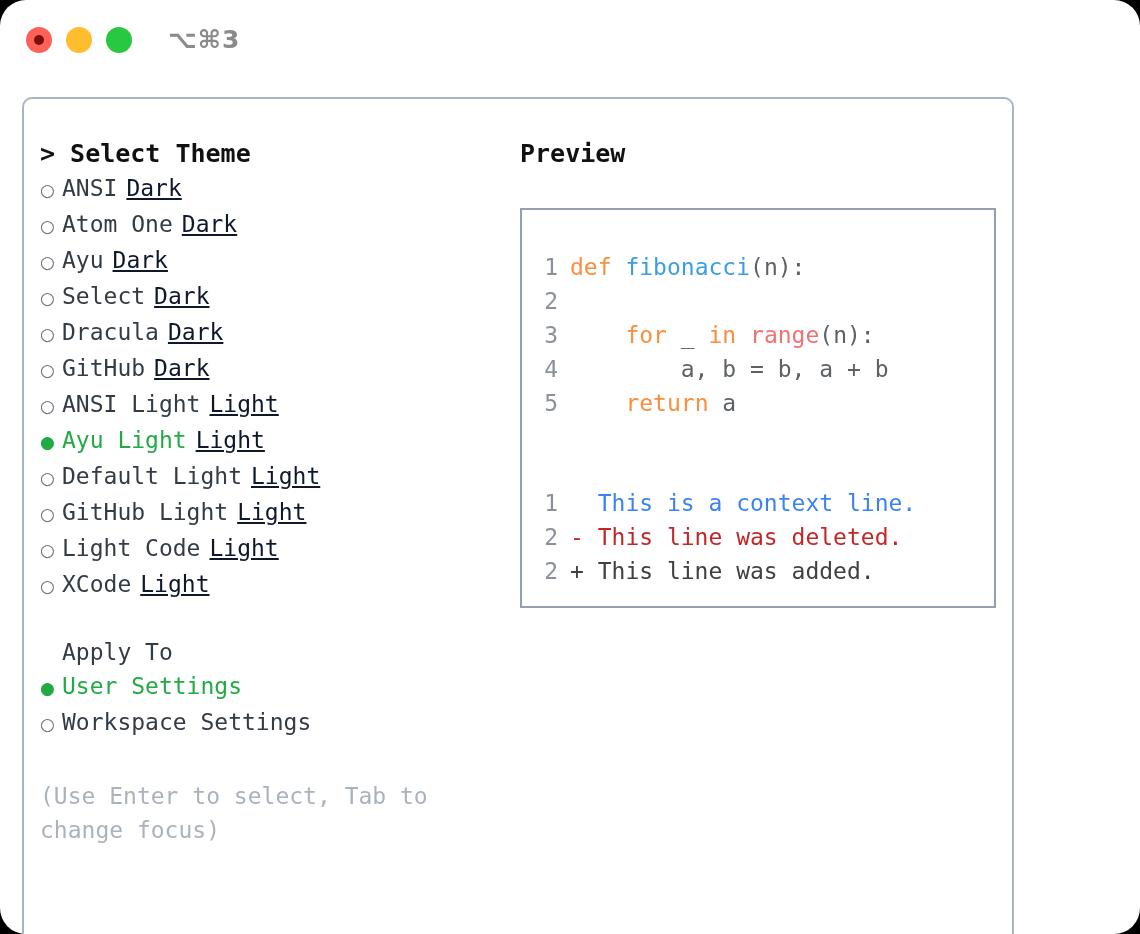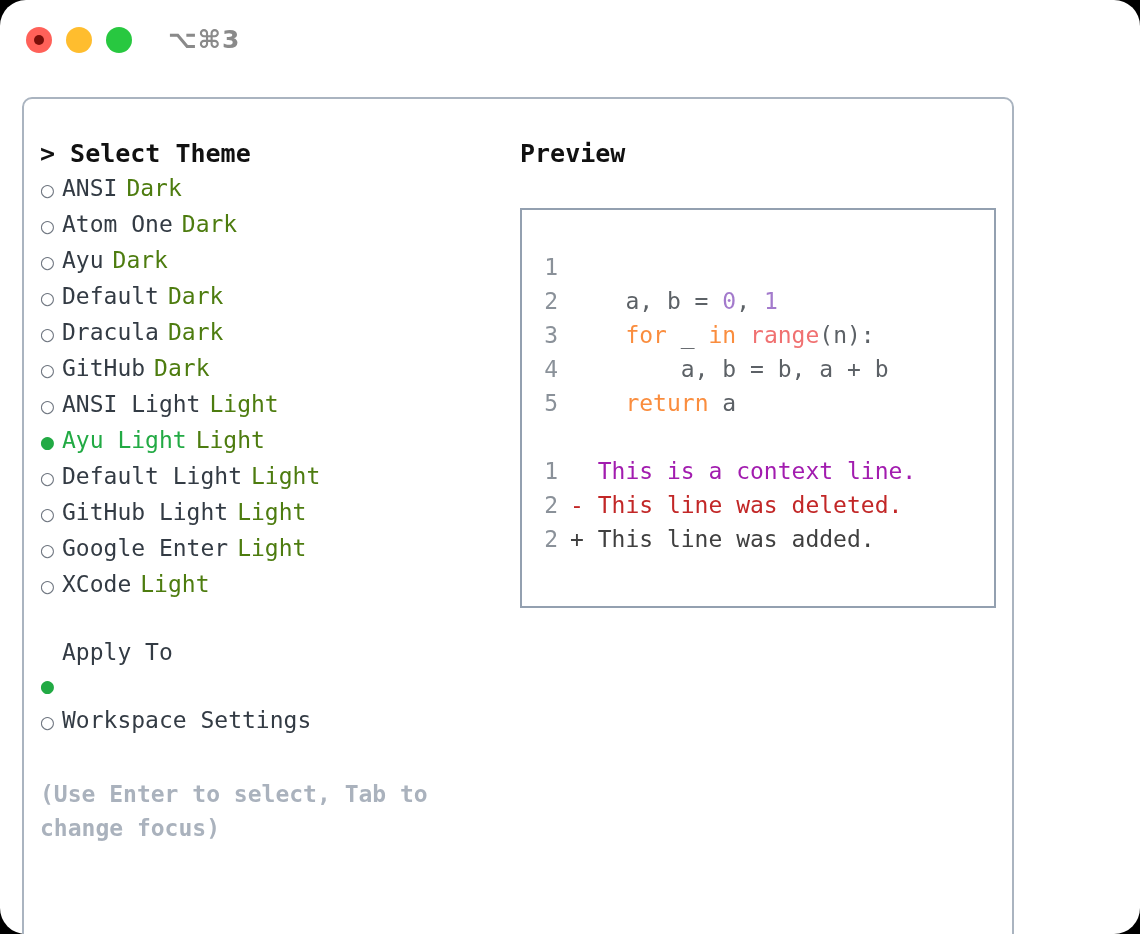--- a/index.html
+++ b/index.html
@@ -92,39 +92,38 @@
     flex: 0 0 22px;
     font-family: "DejaVu Sans", sans-serif;
     font-size: 17px;
     line-height: 34px;
   }
   .bullet.on  { color: #22aa44; }
   .bullet.off { color: #6f7680; }
 
   .opt-label      { color: #333b44; }
   .opt-label.sel  { color: #22aa44; text-align: right; }
-  .opt-variant    { color: #4d7c0f; padding-left: 9px; }
+  .opt-variant    { color: #0f172a; padding-left: 9px; text-decoration: underline; }
 
   #apply-block { margin-top: 32px; }
   .apply-head {
     padding-left: 22px;
     font-size: 23px;
     color: #333b44;
     line-height: 34px;
     white-space: pre;
   }
 
   #hint {
     margin-top: 38px;
     width: 410px;
     font-size: 23px;
     line-height: 34px;
     color: #aab2bd;
     white-space: pre-wrap;
-    font-weight: bold;
   }
 
   
   #right-pane {
     position: absolute;
     left: 496px; top: 38px;
     width: 490px;
   }
   #preview-box {
     margin-top: 37px;
@@ -148,21 +147,21 @@
     padding-right: 12px;
   }
   .code-text { color: #5c6166; }
   .spacer-line { height: 34px; }
 
   .tok-kw   { color: #fa8d3e; }
   .tok-fn   { color: #399ee6; }
   .tok-num  { color: #a37acc; }
   .tok-call { color: #f07171; }
   .tok-pl   { color: #5c6166; }
-  .diff-ctx { color: #a21caf; }
+  .diff-ctx { color: #3b82f6; margin-top: 32px; }
   .diff-del { color: #c22727; }
   .diff-add { color: #404040; }
 </style>
 </head>
 <body>
 
 <div id="window">
 
   <div id="titlebar">
     <div class="traffic" id="tl-red">
@@ -175,49 +174,49 @@
 
   <div id="card">
 
     <div id="left-pane">
       <div class="pane-title">&gt; Select Theme</div>
 
       <div id="theme-list">
           <div class="opt-row"><span class="bullet off">○</span><span class="opt-label">ANSI</span><span class="opt-variant">Dark</span></div>
           <div class="opt-row"><span class="bullet off">○</span><span class="opt-label">Atom One</span><span class="opt-variant">Dark</span></div>
           <div class="opt-row"><span class="bullet off">○</span><span class="opt-label">Ayu</span><span class="opt-variant">Dark</span></div>
-          <div class="opt-row"><span class="bullet off">○</span><span class="opt-label">Default</span><span class="opt-variant">Dark</span></div>
+          <div class="opt-row"><span class="bullet off">○</span><span class="opt-label">Select</span><span class="opt-variant">Dark</span></div>
           <div class="opt-row"><span class="bullet off">○</span><span class="opt-label">Dracula</span><span class="opt-variant">Dark</span></div>
           <div class="opt-row"><span class="bullet off">○</span><span class="opt-label">GitHub</span><span class="opt-variant">Dark</span></div>
           <div class="opt-row"><span class="bullet off">○</span><span class="opt-label">ANSI Light</span><span class="opt-variant">Light</span></div>
           <div class="opt-row"><span class="bullet on">●</span><span class="opt-label sel">Ayu Light</span><span class="opt-variant">Light</span></div>
           <div class="opt-row"><span class="bullet off">○</span><span class="opt-label">Default Light</span><span class="opt-variant">Light</span></div>
           <div class="opt-row"><span class="bullet off">○</span><span class="opt-label">GitHub Light</span><span class="opt-variant">Light</span></div>
-          <div class="opt-row"><span class="bullet off">○</span><span class="opt-label">Google Enter</span><span class="opt-variant">Light</span></div>
+          <div class="opt-row"><span class="bullet off">○</span><span class="opt-label">Light Code</span><span class="opt-variant">Light</span></div>
           <div class="opt-row"><span class="bullet off">○</span><span class="opt-label">XCode</span><span class="opt-variant">Light</span></div>
         </div>
 
       <div id="apply-block">
         <div class="apply-head">Apply To</div>
         <div id="apply-list">
-            <div class="opt-row"><span class="bullet on">●</span></div>
+            <div class="opt-row"><span class="bullet on">●</span><span class="opt-label sel">User Settings</span></div>
             <div class="opt-row"><span class="bullet off">○</span><span class="opt-label">Workspace Settings</span></div>
           </div>
       </div>
 
       <div id="hint">(Use Enter to select, Tab to change focus)</div>
     </div>
 
     <div id="right-pane">
       <div class="pane-title">Preview</div>
 
       <div id="preview-box">
         <div id="code-block">
-            <div class="code-line"><span class="lineno">1</span></div>
-            <div class="code-line"><span class="lineno">2</span><span class="code-text"><span class="tok-pl">    a, b = </span><span class="tok-num">0</span><span class="tok-pl">, </span><span class="tok-num">1</span></span></div>
+            <div class="code-line"><span class="lineno">1</span><span class="code-text"><span class="tok-kw">def</span><span class="tok-pl"> </span><span class="tok-fn">fibonacci</span><span class="tok-pl">(n):</span></span></div>
+            <div class="code-line"><span class="lineno">2</span></div>
             <div class="code-line"><span class="lineno">3</span><span class="code-text"><span class="tok-pl">    </span><span class="tok-kw">for</span><span class="tok-pl"> _ </span><span class="tok-kw">in</span><span class="tok-pl"> </span><span class="tok-call">range</span><span class="tok-pl">(n):</span></span></div>
             <div class="code-line"><span class="lineno">4</span><span class="code-text"><span class="tok-pl">        a, b = b, a + b</span></span></div>
             <div class="code-line"><span class="lineno">5</span><span class="code-text"><span class="tok-pl">    </span><span class="tok-kw">return</span><span class="tok-pl"> a</span></span></div>
           </div>
         <div class="spacer-line"></div>
         <div id="diff-block">
             <div class="code-line"><span class="lineno">1</span><span class="diff-ctx">  This is a context line.</span></div>
             <div class="code-line"><span class="lineno">2</span><span class="diff-del">- This line was deleted.</span></div>
             <div class="code-line"><span class="lineno">2</span><span class="diff-add">+ This line was added.</span></div>
           </div>

